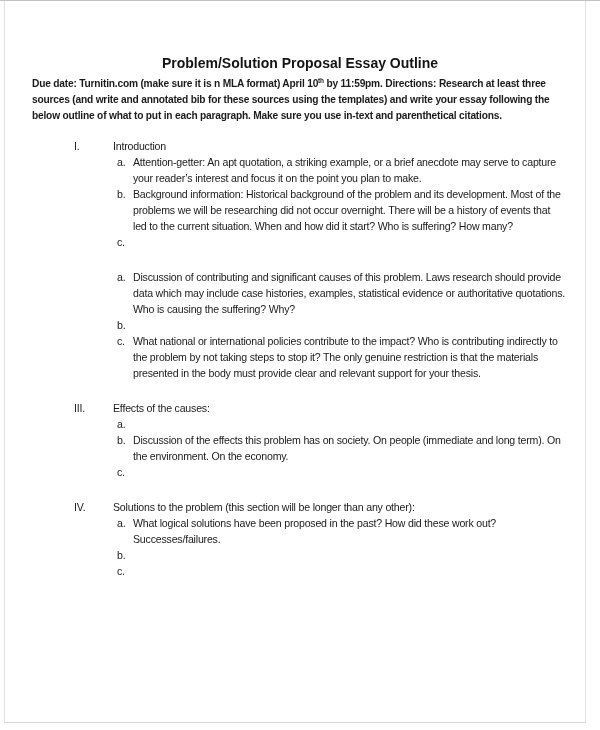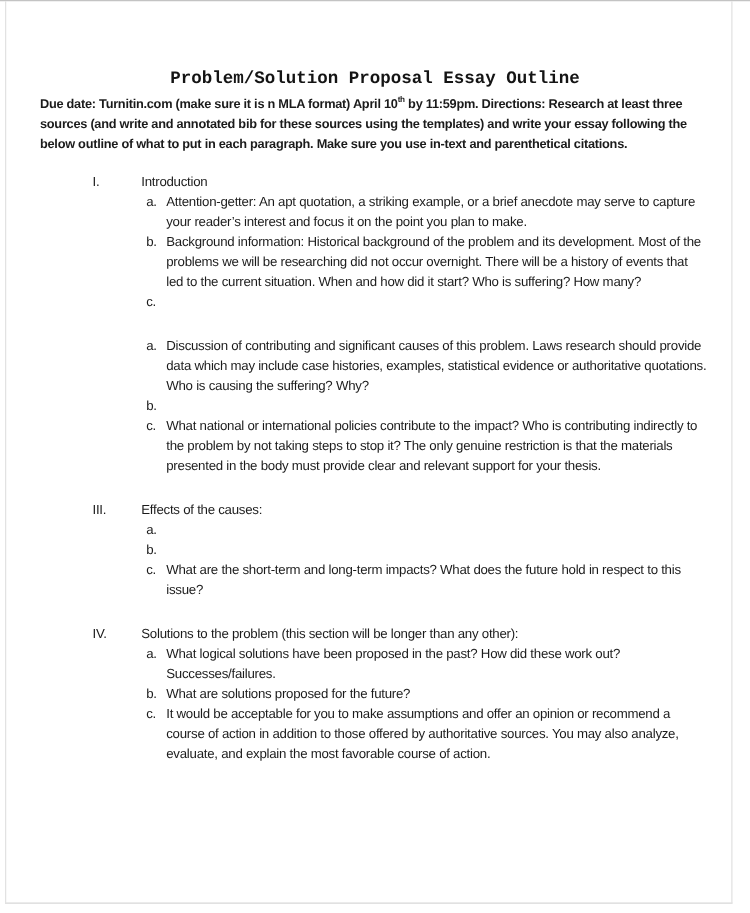--- a/index.html
+++ b/index.html
@@ -21,21 +21,21 @@
     border-left: 1px solid #e2e2e2;
     border-right: 1px solid #e2e2e2;
     border-bottom: 1px solid #d7d7d7;
     pointer-events: none;
   }
   .doc {
     position: relative;
     padding-top: 55px;
   }
   .title {
-    font-family: Liberation Mono, monospace;
+    font-family: Liberation Sans, sans-serif;
     font-size: 14px;
     font-weight: bold;
     color: #141414;
     text-align: center;
     margin: 0 0 5px 0;
     letter-spacing: 0;
   }
   .header-par {
     font-weight: bold;
     font-size: 10.2px;
@@ -106,38 +106,36 @@
       <div class="section">
         <div class="sec-head">
           <span class="sec-numeral">III.</span>
           <span class="sec-heading">Effects of the causes:</span>
         </div>
         <div class="item">
           <span class="item-letter">a.</span>
         </div>
         <div class="item">
           <span class="item-letter">b.</span>
+          <span class="item-text">Discussion of the effects this problem has on society. On people (immediate and long term). On the environment. On the economy.</span>
         </div>
         <div class="item">
           <span class="item-letter">c.</span>
-          <span class="item-text">What are the short-term and long-term impacts? What does the future hold in respect to this issue?</span>
         </div>
       </div>
       <div class="section">
         <div class="sec-head">
           <span class="sec-numeral">IV.</span>
           <span class="sec-heading">Solutions to the problem (this section will be longer than any other):</span>
         </div>
         <div class="item">
           <span class="item-letter">a.</span>
           <span class="item-text">What logical solutions have been proposed in the past? How did these work out? Successes/failures.</span>
         </div>
         <div class="item">
           <span class="item-letter">b.</span>
-          <span class="item-text">What are solutions proposed for the future?</span>
         </div>
         <div class="item">
           <span class="item-letter">c.</span>
-          <span class="item-text">It would be acceptable for you to make assumptions and offer an opinion or recommend a course of action in addition to those offered by authoritative sources. You may also analyze, evaluate, and explain the most favorable course of action.</span>
         </div>
       </div>
     </div>
 </div>
 
 </body></html>

